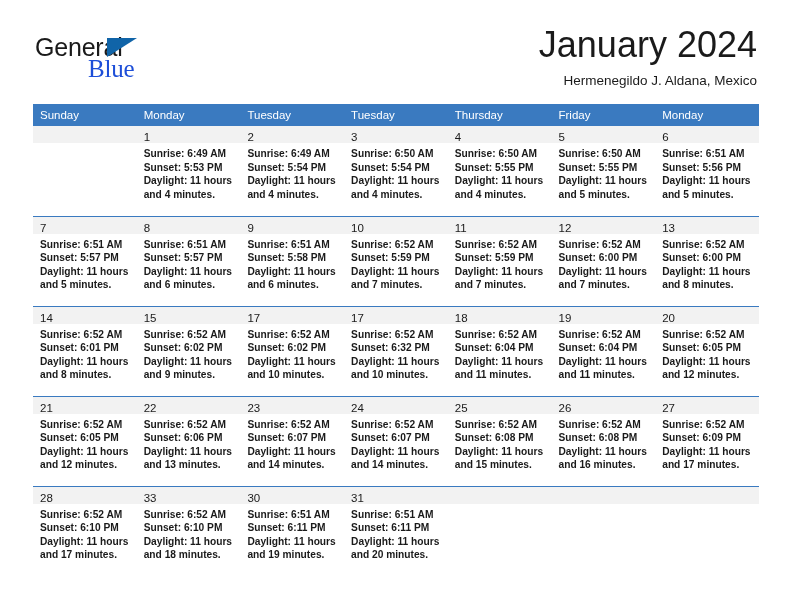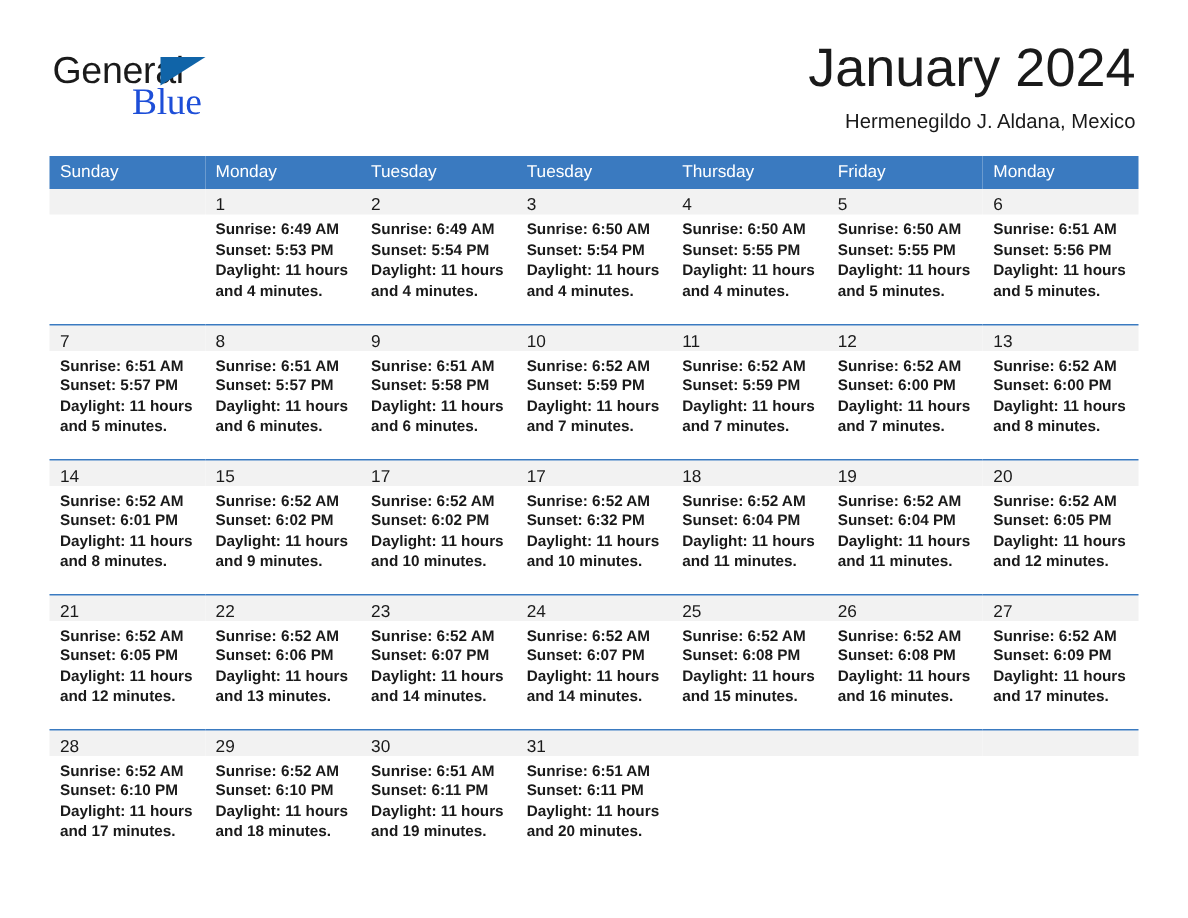--- a/index.html
+++ b/index.html
@@ -436,21 +436,21 @@
           <td class="day-cell">
             <div class="daynum-strip"><span class="daynum">28</span></div>
             <div class="info">
               <div>Sunrise: 6:52 AM</div>
               <div>Sunset: 6:10 PM</div>
               <div>Daylight: 11 hours</div>
               <div>and 17 minutes.</div>
             </div>
           </td>
           <td class="day-cell">
-            <div class="daynum-strip"><span class="daynum">29</span></div>
+            <div class="daynum-strip"><span class="daynum">33</span></div>
             <div class="info">
               <div>Sunrise: 6:52 AM</div>
               <div>Sunset: 6:10 PM</div>
               <div>Daylight: 11 hours</div>
               <div>and 18 minutes.</div>
             </div>
           </td>
           <td class="day-cell">
             <div class="daynum-strip"><span class="daynum">30</span></div>
             <div class="info">

